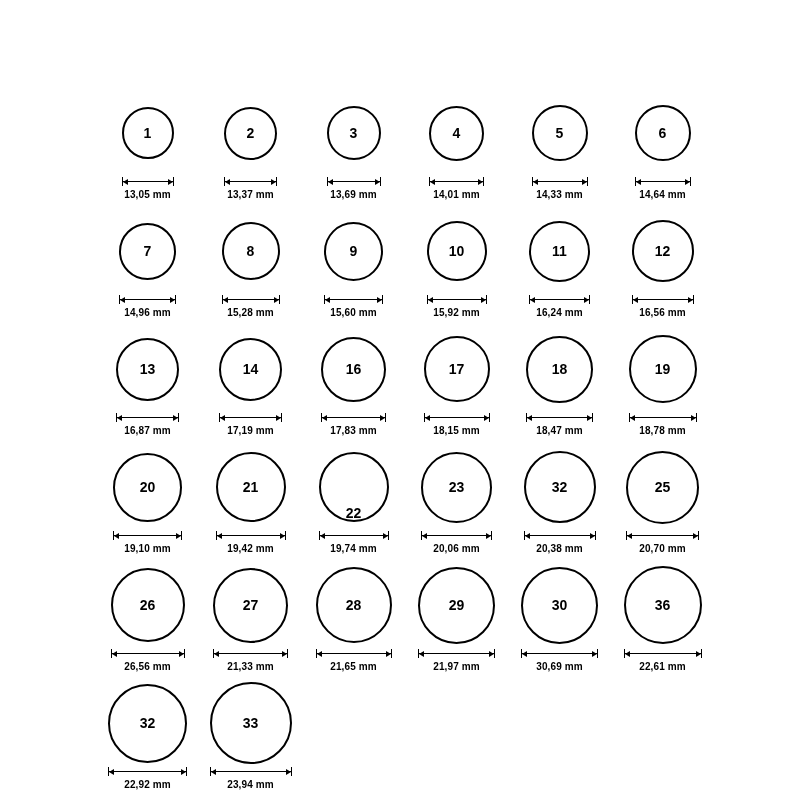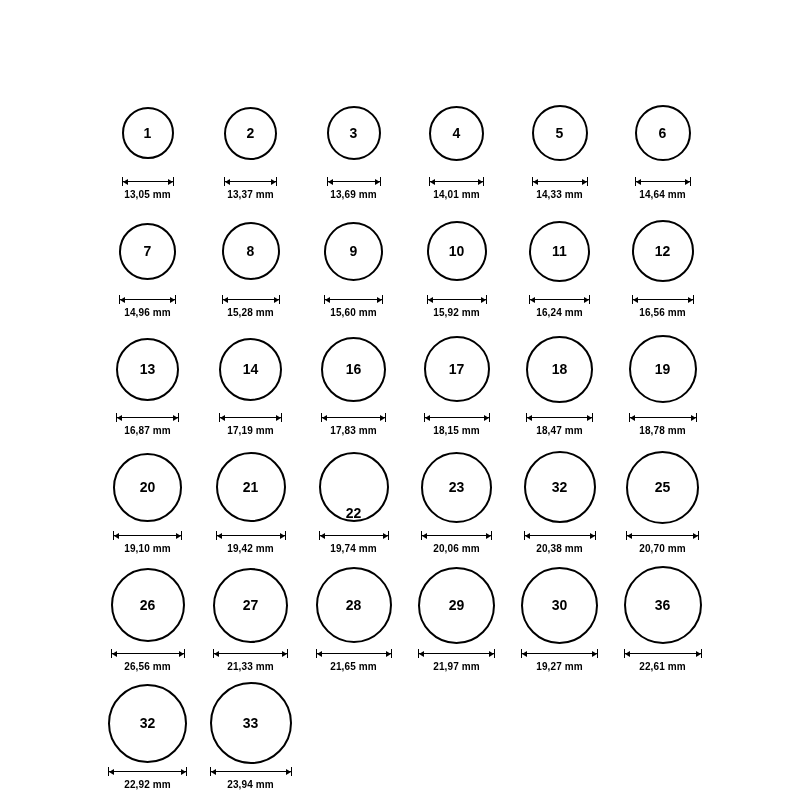--- a/index.html
+++ b/index.html
@@ -538,21 +538,21 @@
             <span class="ring-num">30</span>
           </div>
         </div>
         <div class="dim" style="width: 77px;">
           <div class="dim-line"></div>
           <div class="dim-cap left"></div>
           <div class="dim-cap right"></div>
           <div class="dim-arrow left"></div>
           <div class="dim-arrow right"></div>
         </div>
-        <div class="mm">19,27 mm</div>
+        <div class="mm">30,69 mm</div>
       </div>
       <div class="cell">
         <div class="ring-wrap">
           <div class="ring" style="width: 78px; height: 78px;">
             <span class="ring-num">36</span>
           </div>
         </div>
         <div class="dim" style="width: 78px;">
           <div class="dim-line"></div>
           <div class="dim-cap left"></div>

